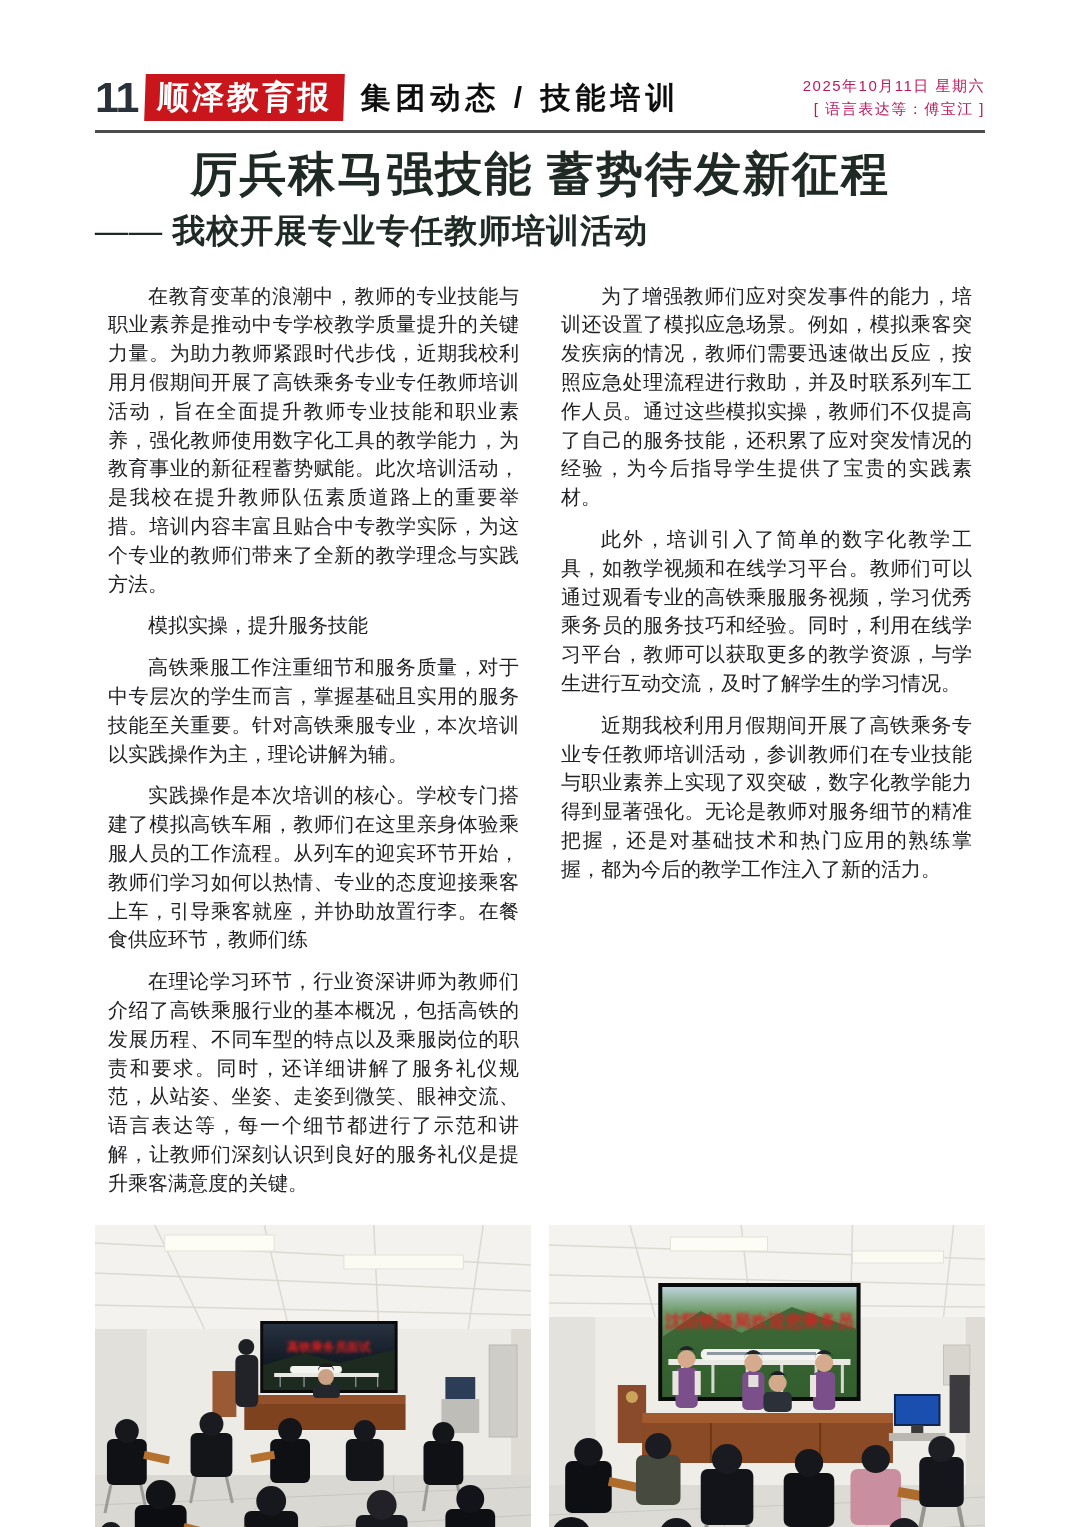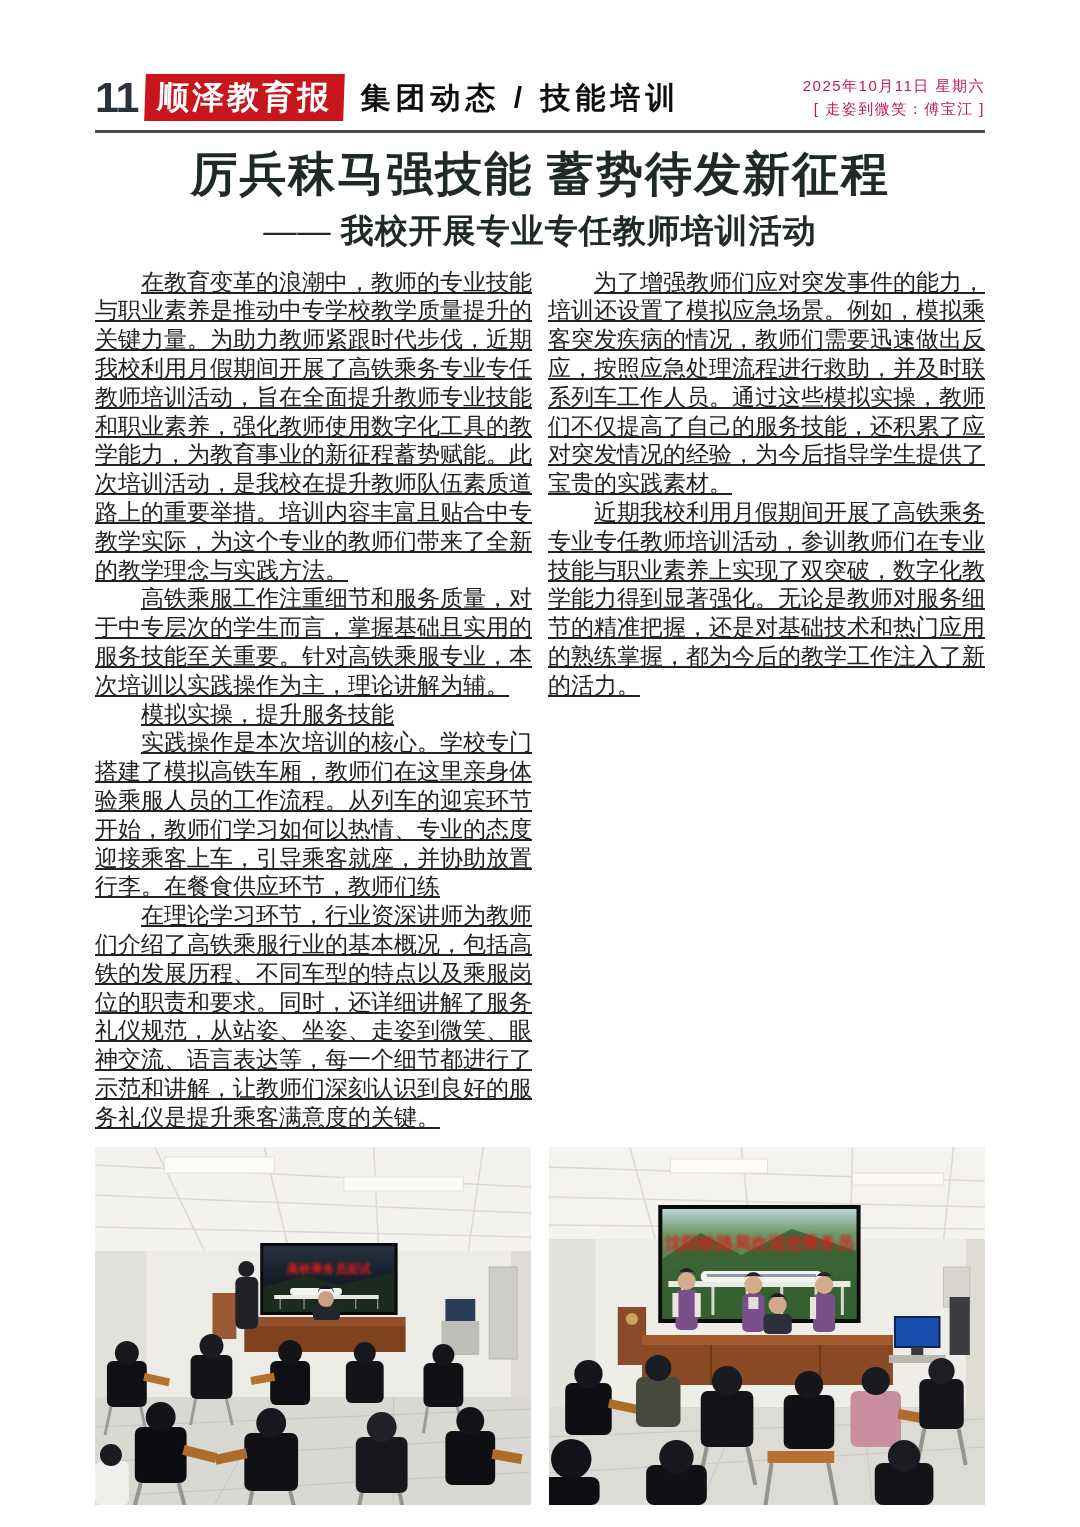--- a/index.html
+++ b/index.html
@@ -55,43 +55,42 @@
   .headline{margin-top:12px;}
   .headline-title{
     text-align:center;
     font-size:47px;font-weight:900;
     color:#1f2a25;
     letter-spacing:2px;
     line-height:1.25;
     margin:0;
   }
   .headline-sub{
-    text-align:center;
+    text-align:left;
     font-size:33px;font-weight:700;
     color:#1f2a25;
     letter-spacing:1px;
     margin:6px 0 0 0;
     line-height:1.3;
   }
 
   
   .article{
     display:flex;
     gap:16px;
     margin-top:16px;
   }
   .col{flex:1;min-width:0;}
   .col p{
-    margin:0;
-    font-size:23px;
+    margin:13px;
+    font-size:20px;
     line-height:28.8px;
     text-align:justify;
     text-indent:2em;
     color:#202124;
-    text-decoration:underline;
   }
   .col p.cont{text-indent:0;}
 
   
   .photos{
     display:flex;
     gap:18px;
     margin-top:14px;
   }
   .photo{
@@ -108,40 +107,41 @@
 
 <div class="page">
   <div class="content">
 
     <div class="header-row">
       <div class="page-number">11</div>
       <div class="masthead">顺泽教育报</div>
       <div class="section-title">集团动态 / 技能培训</div>
       <div class="header-meta">
         <div>2025年10月11日 星期六</div>
-        <div>[ 走姿到微笑：傅宝江 ]</div>
+        <div>[ 语言表达等：傅宝江 ]</div>
       </div>
     </div>
     <hr class="header-rule">
 
     <div class="headline">
       <h1 class="headline-title">厉兵秣马强技能 蓄势待发新征程</h1>
       <h2 class="headline-sub">—— 我校开展专业专任教师培训活动</h2>
     </div>
 
     <div class="article">
       <div class="col">
         <p>在教育变革的浪潮中，教师的专业技能与职业素养是推动中专学校教学质量提升的关键力量。为助力教师紧跟时代步伐，近期我校利用月假期间开展了高铁乘务专业专任教师培训活动，旨在全面提升教师专业技能和职业素养，强化教师使用数字化工具的教学能力，为教育事业的新征程蓄势赋能。此次培训活动，是我校在提升教师队伍素质道路上的重要举措。培训内容丰富且贴合中专教学实际，为这个专业的教师们带来了全新的教学理念与实践方法。</p>
+        <p>模拟实操，提升服务技能</p>
         <p>高铁乘服工作注重细节和服务质量，对于中专层次的学生而言，掌握基础且实用的服务技能至关重要。针对高铁乘服专业，本次培训以实践操作为主，理论讲解为辅。</p>
-        <p>模拟实操，提升服务技能</p>
         <p>实践操作是本次培训的核心。学校专门搭建了模拟高铁车厢，教师们在这里亲身体验乘服人员的工作流程。从列车的迎宾环节开始，教师们学习如何以热情、专业的态度迎接乘客上车，引导乘客就座，并协助放置行李。在餐食供应环节，教师们练</p>
         <p>在理论学习环节，行业资深讲师为教师们介绍了高铁乘服行业的基本概况，包括高铁的发展历程、不同车型的特点以及乘服岗位的职责和要求。同时，还详细讲解了服务礼仪规范，从站姿、坐姿、走姿到微笑、眼神交流、语言表达等，每一个细节都进行了示范和讲解，让教师们深刻认识到良好的服务礼仪是提升乘客满意度的关键。</p>
       </div>
       <div class="col">
         <p>为了增强教师们应对突发事件的能力，培训还设置了模拟应急场景。例如，模拟乘客突发疾病的情况，教师们需要迅速做出反应，按照应急处理流程进行救助，并及时联系列车工作人员。通过这些模拟实操，教师们不仅提高了自己的服务技能，还积累了应对突发情况的经验，为今后指导学生提供了宝贵的实践素材。</p>
+        <p>此外，培训引入了简单的数字化教学工具，如教学视频和在线学习平台。教师们可以通过观看专业的高铁乘服服务视频，学习优秀乘务员的服务技巧和经验。同时，利用在线学习平台，教师可以获取更多的教学资源，与学生进行互动交流，及时了解学生的学习情况。</p>
         <p>近期我校利用月假期间开展了高铁乘务专业专任教师培训活动，参训教师们在专业技能与职业素养上实现了双突破，数字化教学能力得到显著强化。无论是教师对服务细节的精准把握，还是对基础技术和热门应用的熟练掌握，都为今后的教学工作注入了新的活力。</p>
       </div>
     </div>
 
     <div class="photos">
 
       <div class="photo">
         <svg viewBox="0 0 438 358" preserveAspectRatio="none">
           <defs>
             <linearGradient id="lscr" x1="0" y1="0" x2="0" y2="1">

